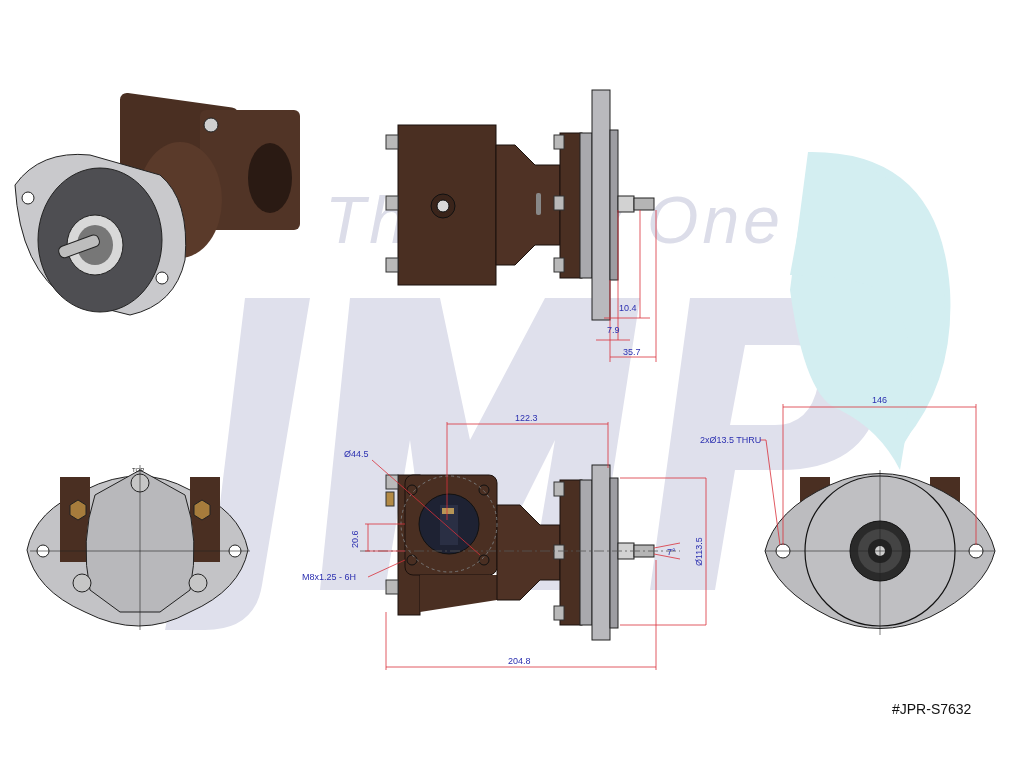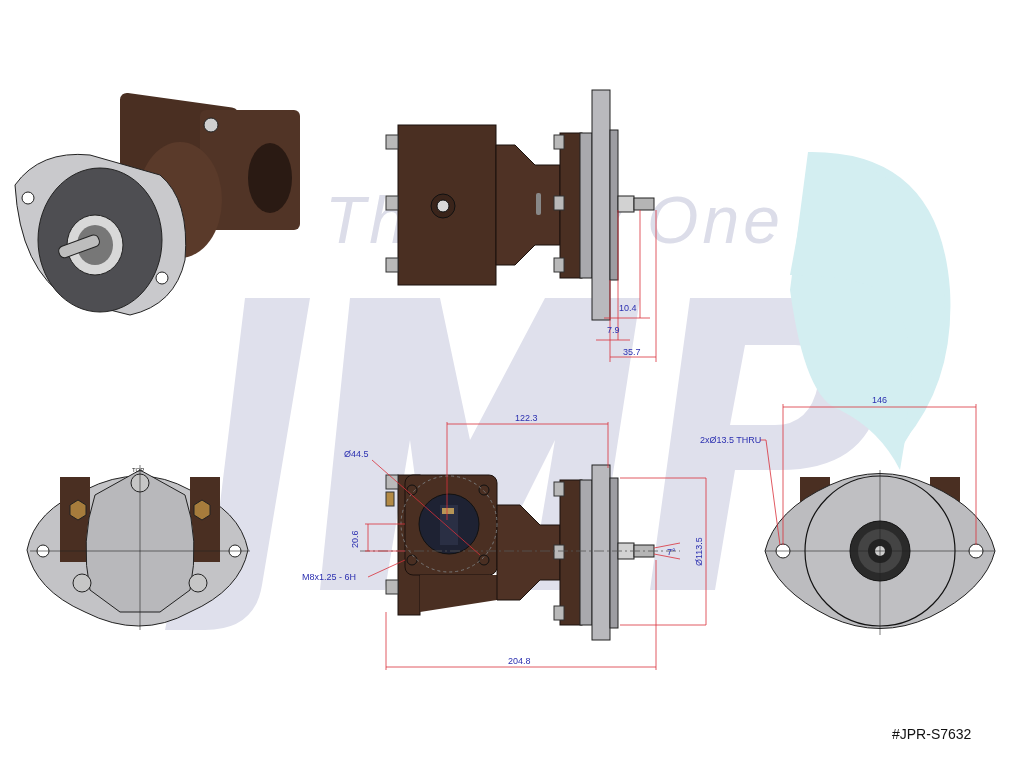--- a/index.html
+++ b/index.html
@@ -1,20 +1,20 @@
 <!DOCTYPE html>
 <html><head>
 <meta charset="utf-8">
 <style>
   html,body{margin:0;padding:0;background:#ffffff;}
   body{width:1024px;height:768px;position:relative;overflow:hidden;font-family:"Liberation Sans",sans-serif;}
   .layer{position:absolute;left:0;top:0;width:1024px;height:768px;}
   .dim{font-family:"Liberation Sans",sans-serif;font-size:9px;fill:#2b2fb0;}
   .tagline{position:absolute;left:325px;top:182px;font-family:"Liberation Sans",sans-serif;font-style:italic;font-size:66px;color:#dcdde9;letter-spacing:4px;white-space:nowrap;}
-  .part-no{position:absolute;left:892px;top:701px;font-family:"Liberation Sans",sans-serif;font-size:14px;color:#111;margin-top:25px;}
+  .part-no{position:absolute;left:892px;top:701px;font-family:"Liberation Sans",sans-serif;font-size:14px;color:#111;}
 </style>
 </head>
 <body>
 
 <svg class="layer" viewBox="0 0 1024 768">
   <g fill="#dfe0ec">
 
     <path d="M245 298 L310 298 L262 585 Q255 630 205 630 L165 630 L175 580 L200 580 Q210 580 212 570 Z"></path>
 
     <path d="M350 298 L440 298 L470 440 L545 298 L640 298 L595 590 L530 590 L555 440 L480 590 L430 590 L410 440 L385 590 L320 590 Z"></path>

